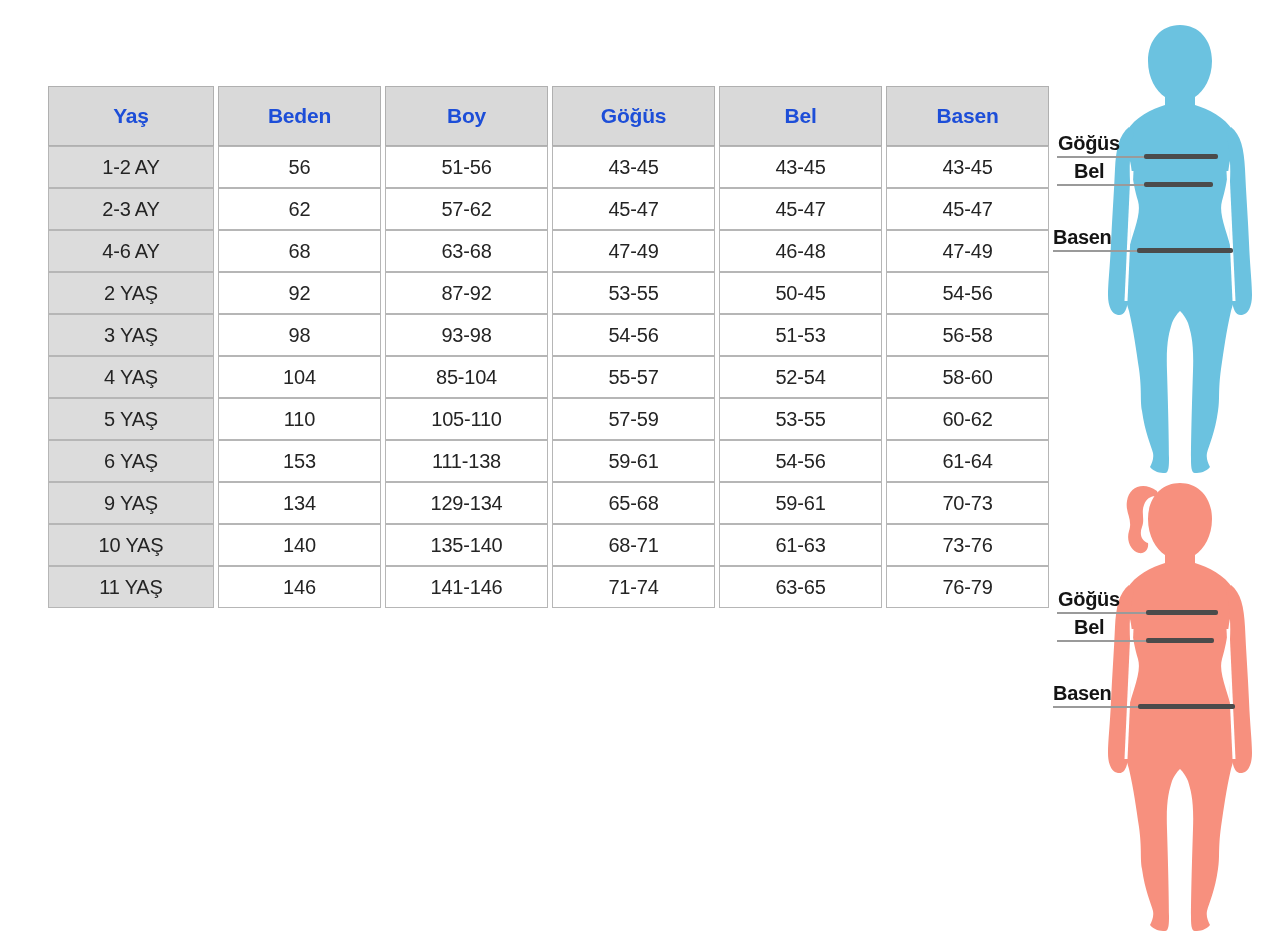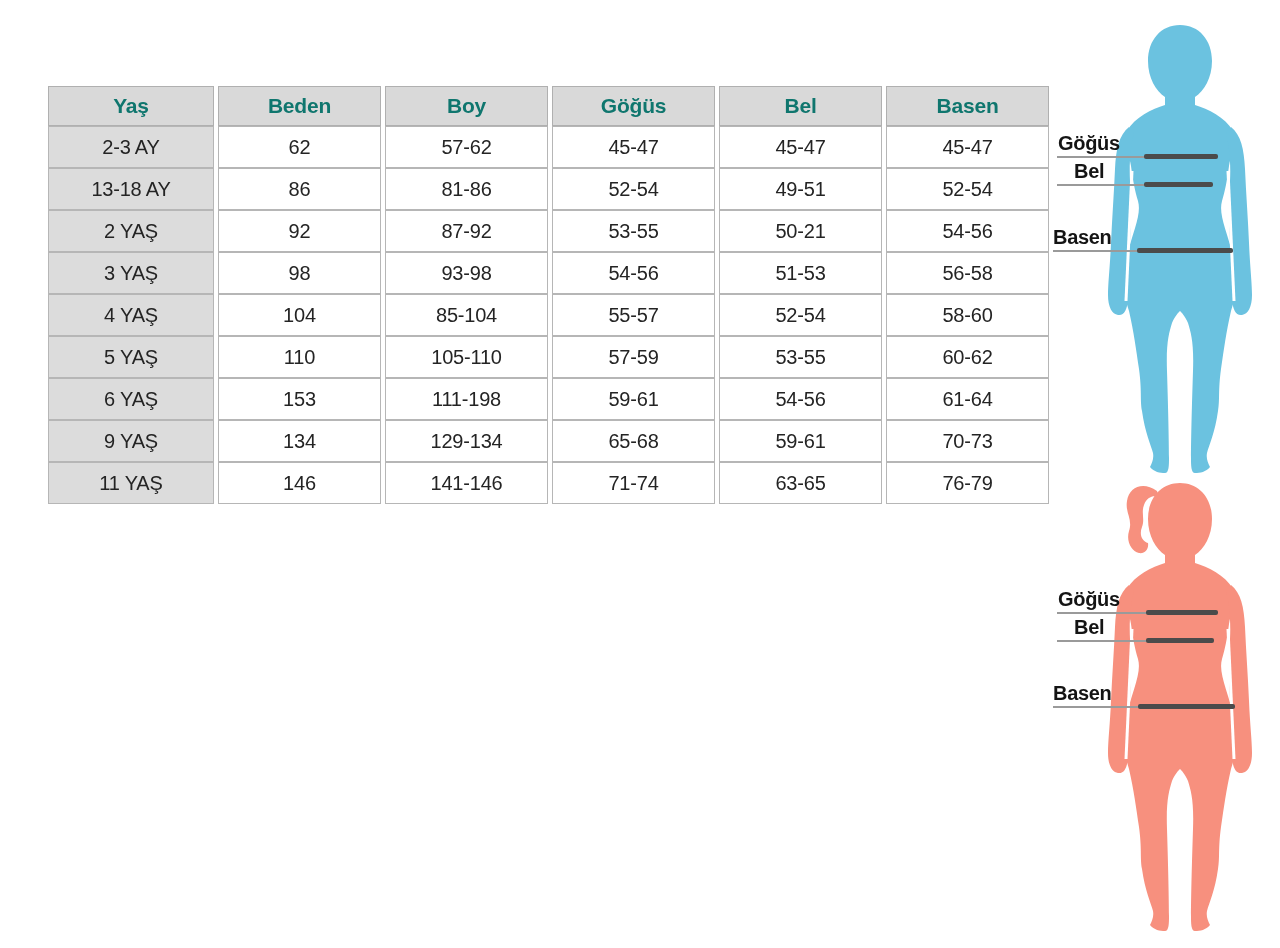--- a/index.html
+++ b/index.html
@@ -8,22 +8,22 @@
     width:1280px; height:948px; background:#ffffff; position:relative;
     font-family:"Liberation Sans", sans-serif; overflow:hidden;
   }
 
   
   table.size-table {
     position:absolute; left:44px; top:86px; width:1008px;
     border-collapse:separate; border-spacing:4px 0; table-layout:fixed;
   }
   table.size-table th {
-    height:40px; background:#d9d9d9; border:1px solid #b0b0b0;
-    font-size:21px; font-weight:bold; color:#0f766e; text-align:center;
+    height:60px; background:#d9d9d9; border:1px solid #b0b0b0;
+    font-size:21px; font-weight:bold; color:#1d4ed8; text-align:center;
     letter-spacing:-0.2px;
   }
   table.size-table td {
     height:42px; background:#ffffff; border:1px solid #b6b6b6;
     font-size:20px; color:#242424; text-align:center; letter-spacing:-0.2px;
   }
   table.size-table td.rowhead { background:#dcdcdc; }
 
   
   .figure { position:absolute; width:150px; height:462px; z-index:1; }
@@ -53,41 +53,49 @@
         <th>Yaş</th>
         <th>Beden</th>
         <th>Boy</th>
         <th>Göğüs</th>
         <th>Bel</th>
         <th>Basen</th>
       </tr>
     </thead>
     <tbody>
       <tr>
+        <td class="rowhead">1-2 AY</td>
+        <td>56</td>
+        <td>51-56</td>
+        <td>43-45</td>
+        <td>43-45</td>
+        <td>43-45</td>
+      </tr>
+      <tr>
         <td class="rowhead">2-3 AY</td>
         <td>62</td>
         <td>57-62</td>
         <td>45-47</td>
         <td>45-47</td>
         <td>45-47</td>
       </tr>
       <tr>
-        <td class="rowhead">13-18 AY</td>
-        <td>86</td>
-        <td>81-86</td>
-        <td>52-54</td>
-        <td>49-51</td>
-        <td>52-54</td>
+        <td class="rowhead">4-6 AY</td>
+        <td>68</td>
+        <td>63-68</td>
+        <td>47-49</td>
+        <td>46-48</td>
+        <td>47-49</td>
       </tr>
       <tr>
         <td class="rowhead">2 YAŞ</td>
         <td>92</td>
         <td>87-92</td>
         <td>53-55</td>
-        <td>50-21</td>
+        <td>50-45</td>
         <td>54-56</td>
       </tr>
       <tr>
         <td class="rowhead">3 YAŞ</td>
         <td>98</td>
         <td>93-98</td>
         <td>54-56</td>
         <td>51-53</td>
         <td>56-58</td>
       </tr>
@@ -103,32 +111,40 @@
         <td class="rowhead">5 YAŞ</td>
         <td>110</td>
         <td>105-110</td>
         <td>57-59</td>
         <td>53-55</td>
         <td>60-62</td>
       </tr>
       <tr>
         <td class="rowhead">6 YAŞ</td>
         <td>153</td>
-        <td>111-198</td>
+        <td>111-138</td>
         <td>59-61</td>
         <td>54-56</td>
         <td>61-64</td>
       </tr>
       <tr>
         <td class="rowhead">9 YAŞ</td>
         <td>134</td>
         <td>129-134</td>
         <td>65-68</td>
         <td>59-61</td>
         <td>70-73</td>
+      </tr>
+      <tr>
+        <td class="rowhead">10 YAŞ</td>
+        <td>140</td>
+        <td>135-140</td>
+        <td>68-71</td>
+        <td>61-63</td>
+        <td>73-76</td>
       </tr>
       <tr>
         <td class="rowhead">11 YAŞ</td>
         <td>146</td>
         <td>141-146</td>
         <td>71-74</td>
         <td>63-65</td>
         <td>76-79</td>
       </tr>
     </tbody>

